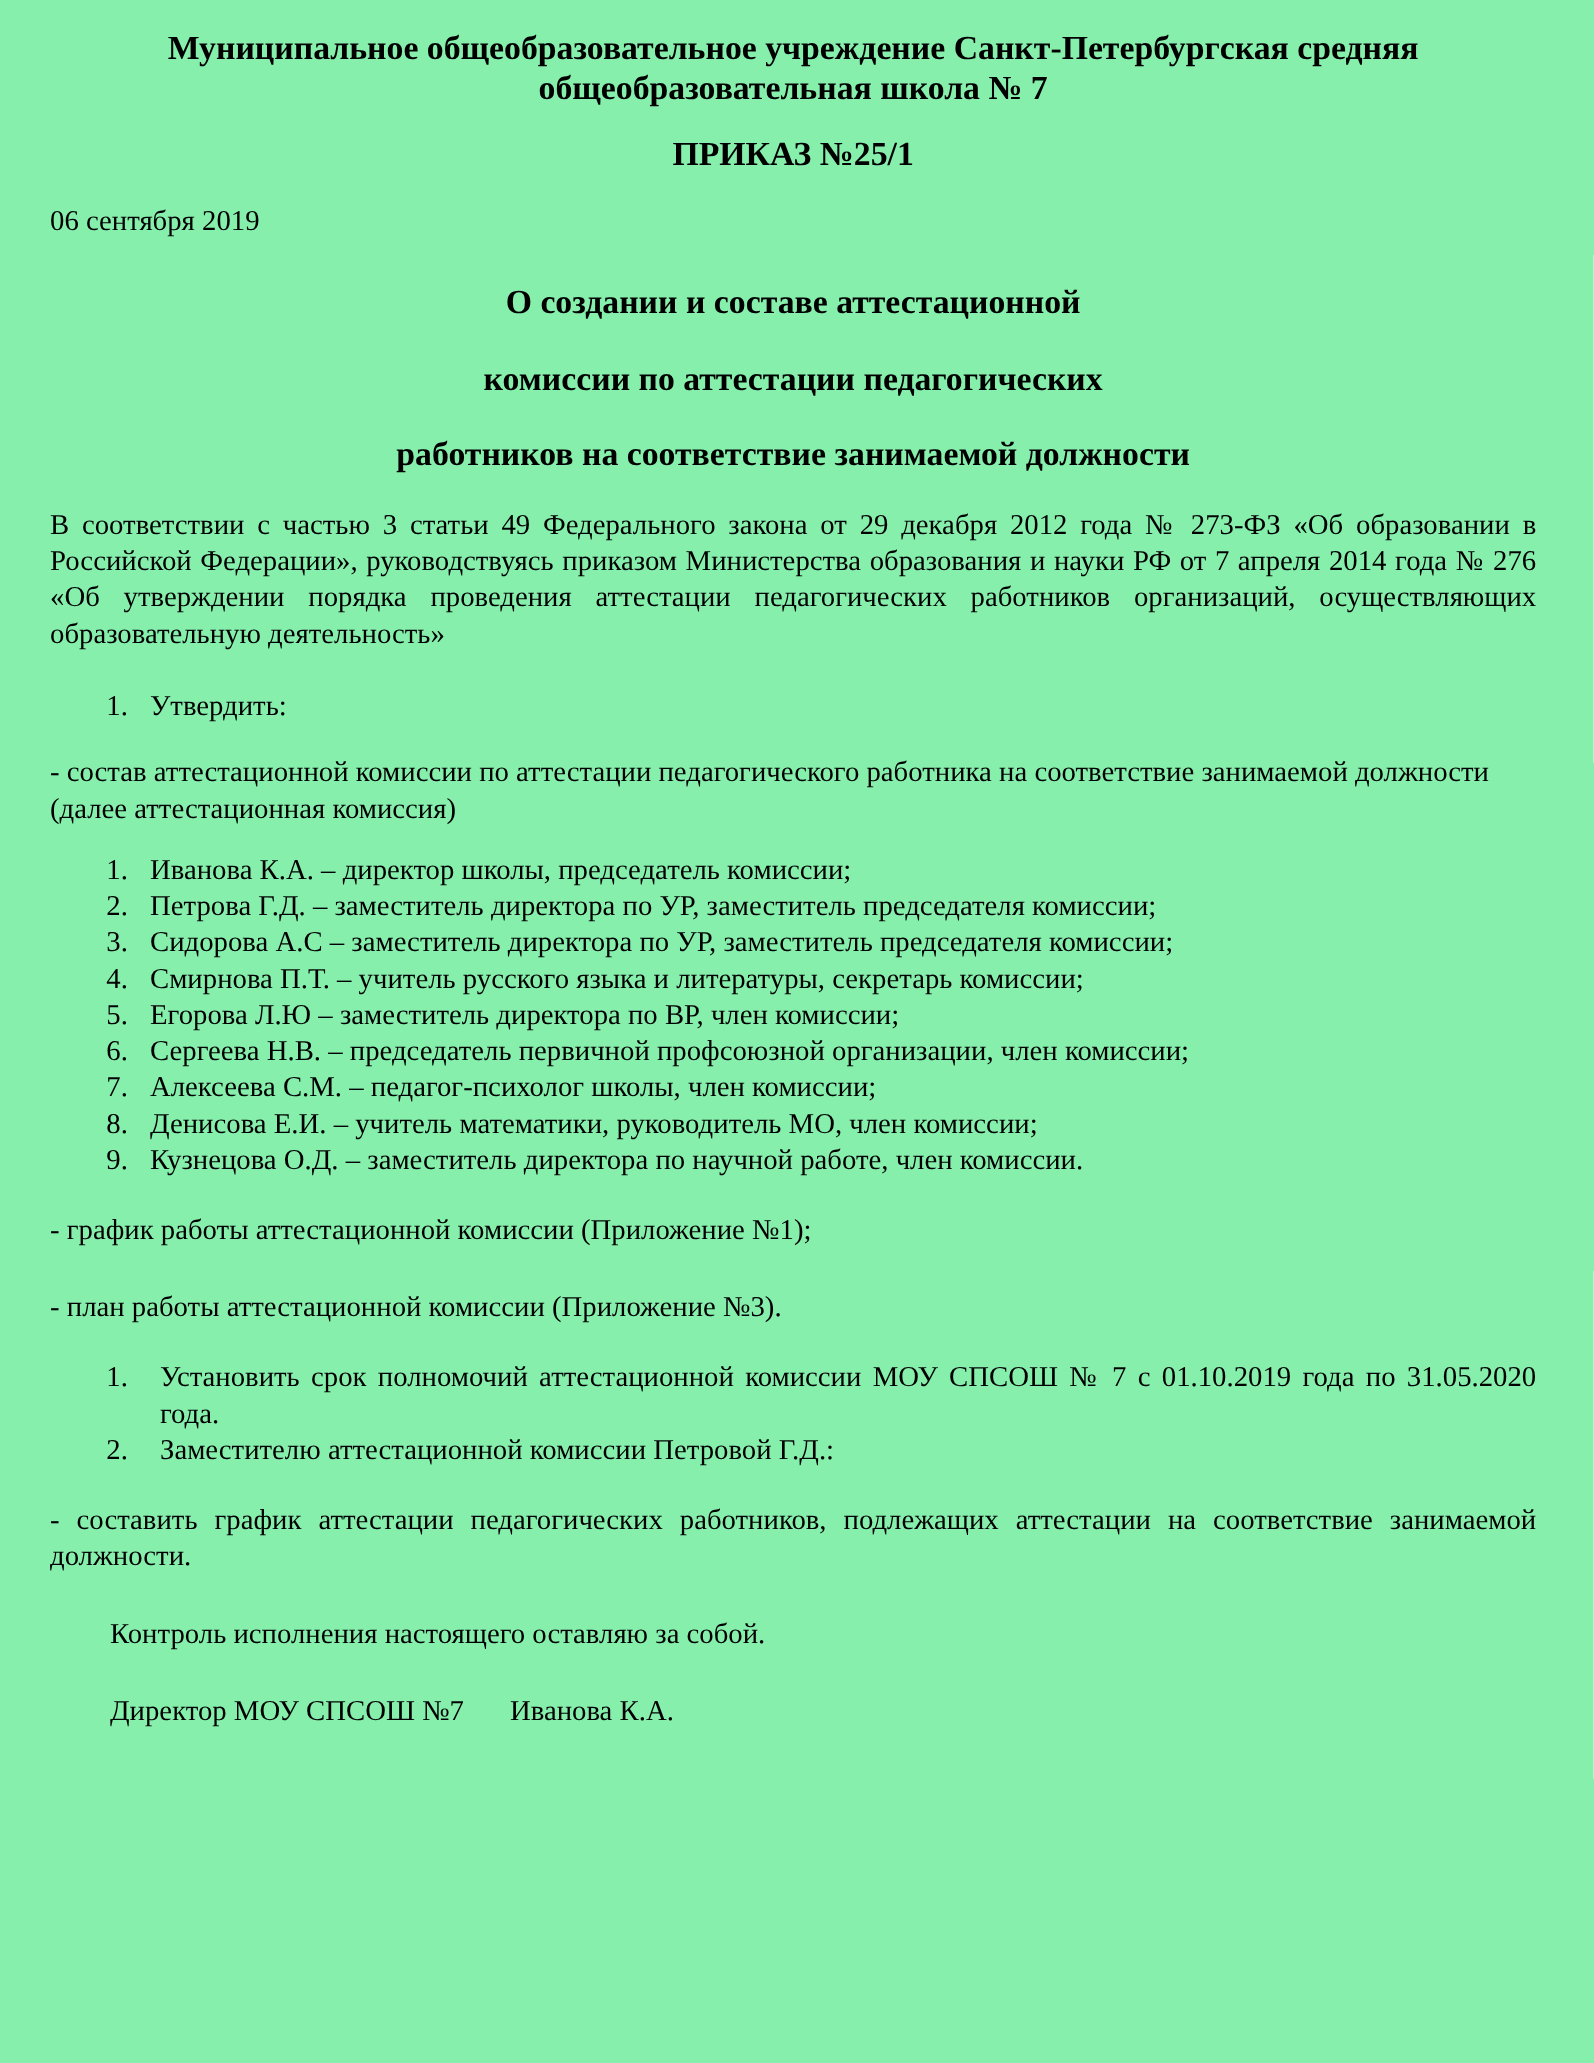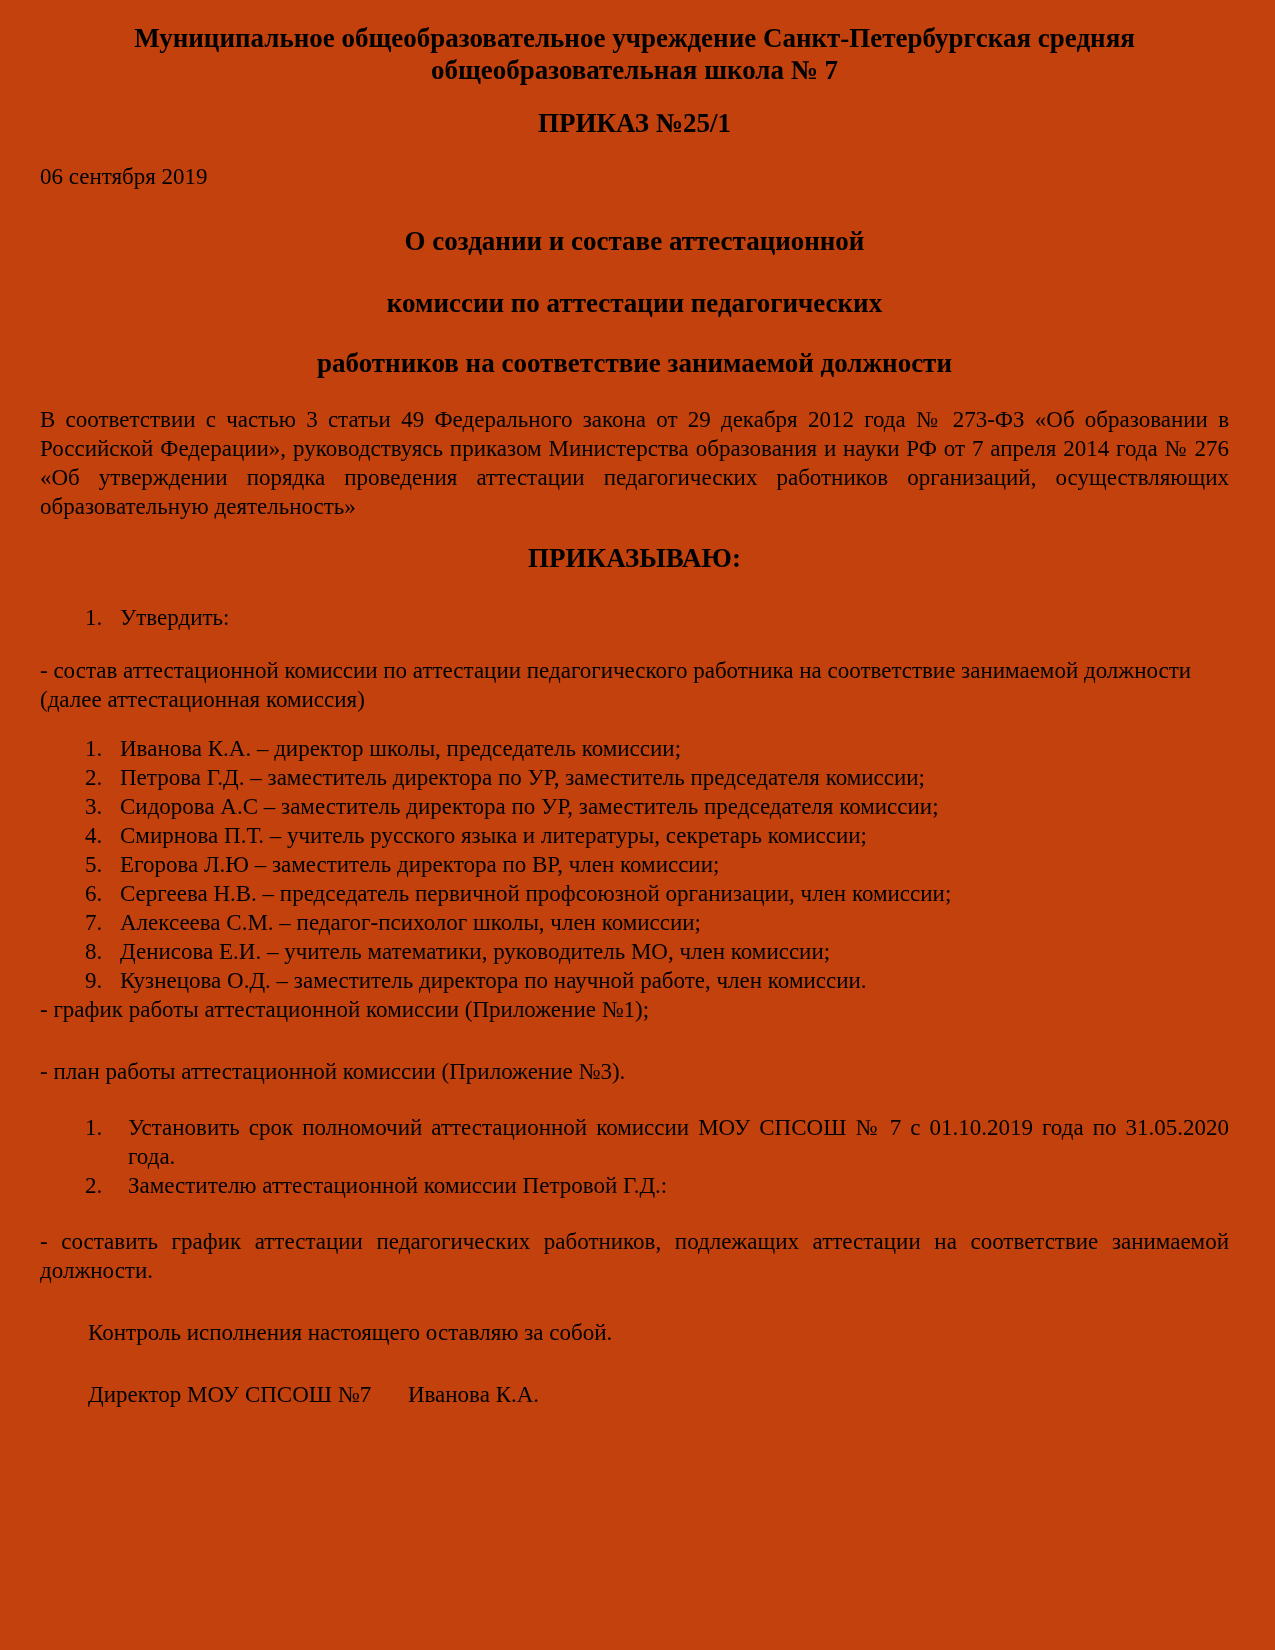--- a/index.html
+++ b/index.html
@@ -1,21 +1,21 @@
 <!DOCTYPE html>
 <html lang="ru"><head>
 <meta charset="utf-8">
 <style>
   * { margin: 0; padding: 0; box-sizing: border-box; }
   html, body { background: #ffffff; }
   .page {
     position: relative;
     width: 1275px;
     height: 1650px;
-    background: #c2410c;
+    background: #86efac;
     color: #000000;
     padding: 22px 46px 0 40px;
     font-family: "Liberation Serif", "DejaVu Serif", serif;
     font-size: 23px;
     line-height: 29px;
     overflow: hidden;
   }
   .h {
     font-weight: 700;
     text-align: center;
@@ -30,21 +30,21 @@
   .preamble { margin-top: 26px; text-align: justify; }
   .resol    { margin-top: 21px; }
   .oli      { display: flex; }
   .oli .num { flex: 0 0 35px; margin-left: 45px; }
   .oli .num-w { flex: 0 0 43px; margin-left: 45px; }
   .oli .txt { flex: 1; }
   .just     { text-align: justify; }
   .utverdit { margin-top: 29px; }
   .sostav   { margin-top: 24px; }
   .members  { margin-top: 20px; }
-  .docline1 { }
+  .docline1 { margin-top: 27px; }
   .docline2 { margin-top: 29px; }
   .docline3 { margin-top: 33px; }
   .orders   { margin-top: 27px; }
   .task1    { margin-top: 29px; }
   .task2    { margin-top: 27px; }
   .control  { margin-top: 33px; text-indent: 48px; }
   .signature{ margin-top: 33px; padding-left: 48px; }
   .sig-name { margin-left: 31px; }
 </style>
 </head>
@@ -58,21 +58,20 @@
   <div class="h prikaz">ПРИКАЗ №25/1</div>
 
   <div class="date">06 сентября 2019</div>
 
   <div class="h subj1">О создании и составе аттестационной</div>
   <div class="h subj2">комиссии по аттестации педагогических</div>
   <div class="h subj3">работников на соответствие занимаемой должности</div>
 
   <p class="preamble">В соответствии с частью 3 статьи 49 Федерального закона от 29 декабря 2012 года № 273-ФЗ «Об образовании в Российской Федерации», руководствуясь приказом Министерства образования и науки РФ от 7 апреля 2014 года № 276 «Об утверждении порядка проведения аттестации педагогических работников организаций, осуществляющих образовательную деятельность»</p>
 
-  <div class="h resol">ПРИКАЗЫВАЮ:</div>
 
   <div class="oli utverdit">
     <span class="num">1.</span>
     <span class="txt">Утвердить:</span>
   </div>
 
   <p class="sostav">- состав аттестационной комиссии по аттестации педагогического работника на соответствие занимаемой должности (далее аттестационная комиссия)</p>
 
   <div class="members">
     <div class="oli">

